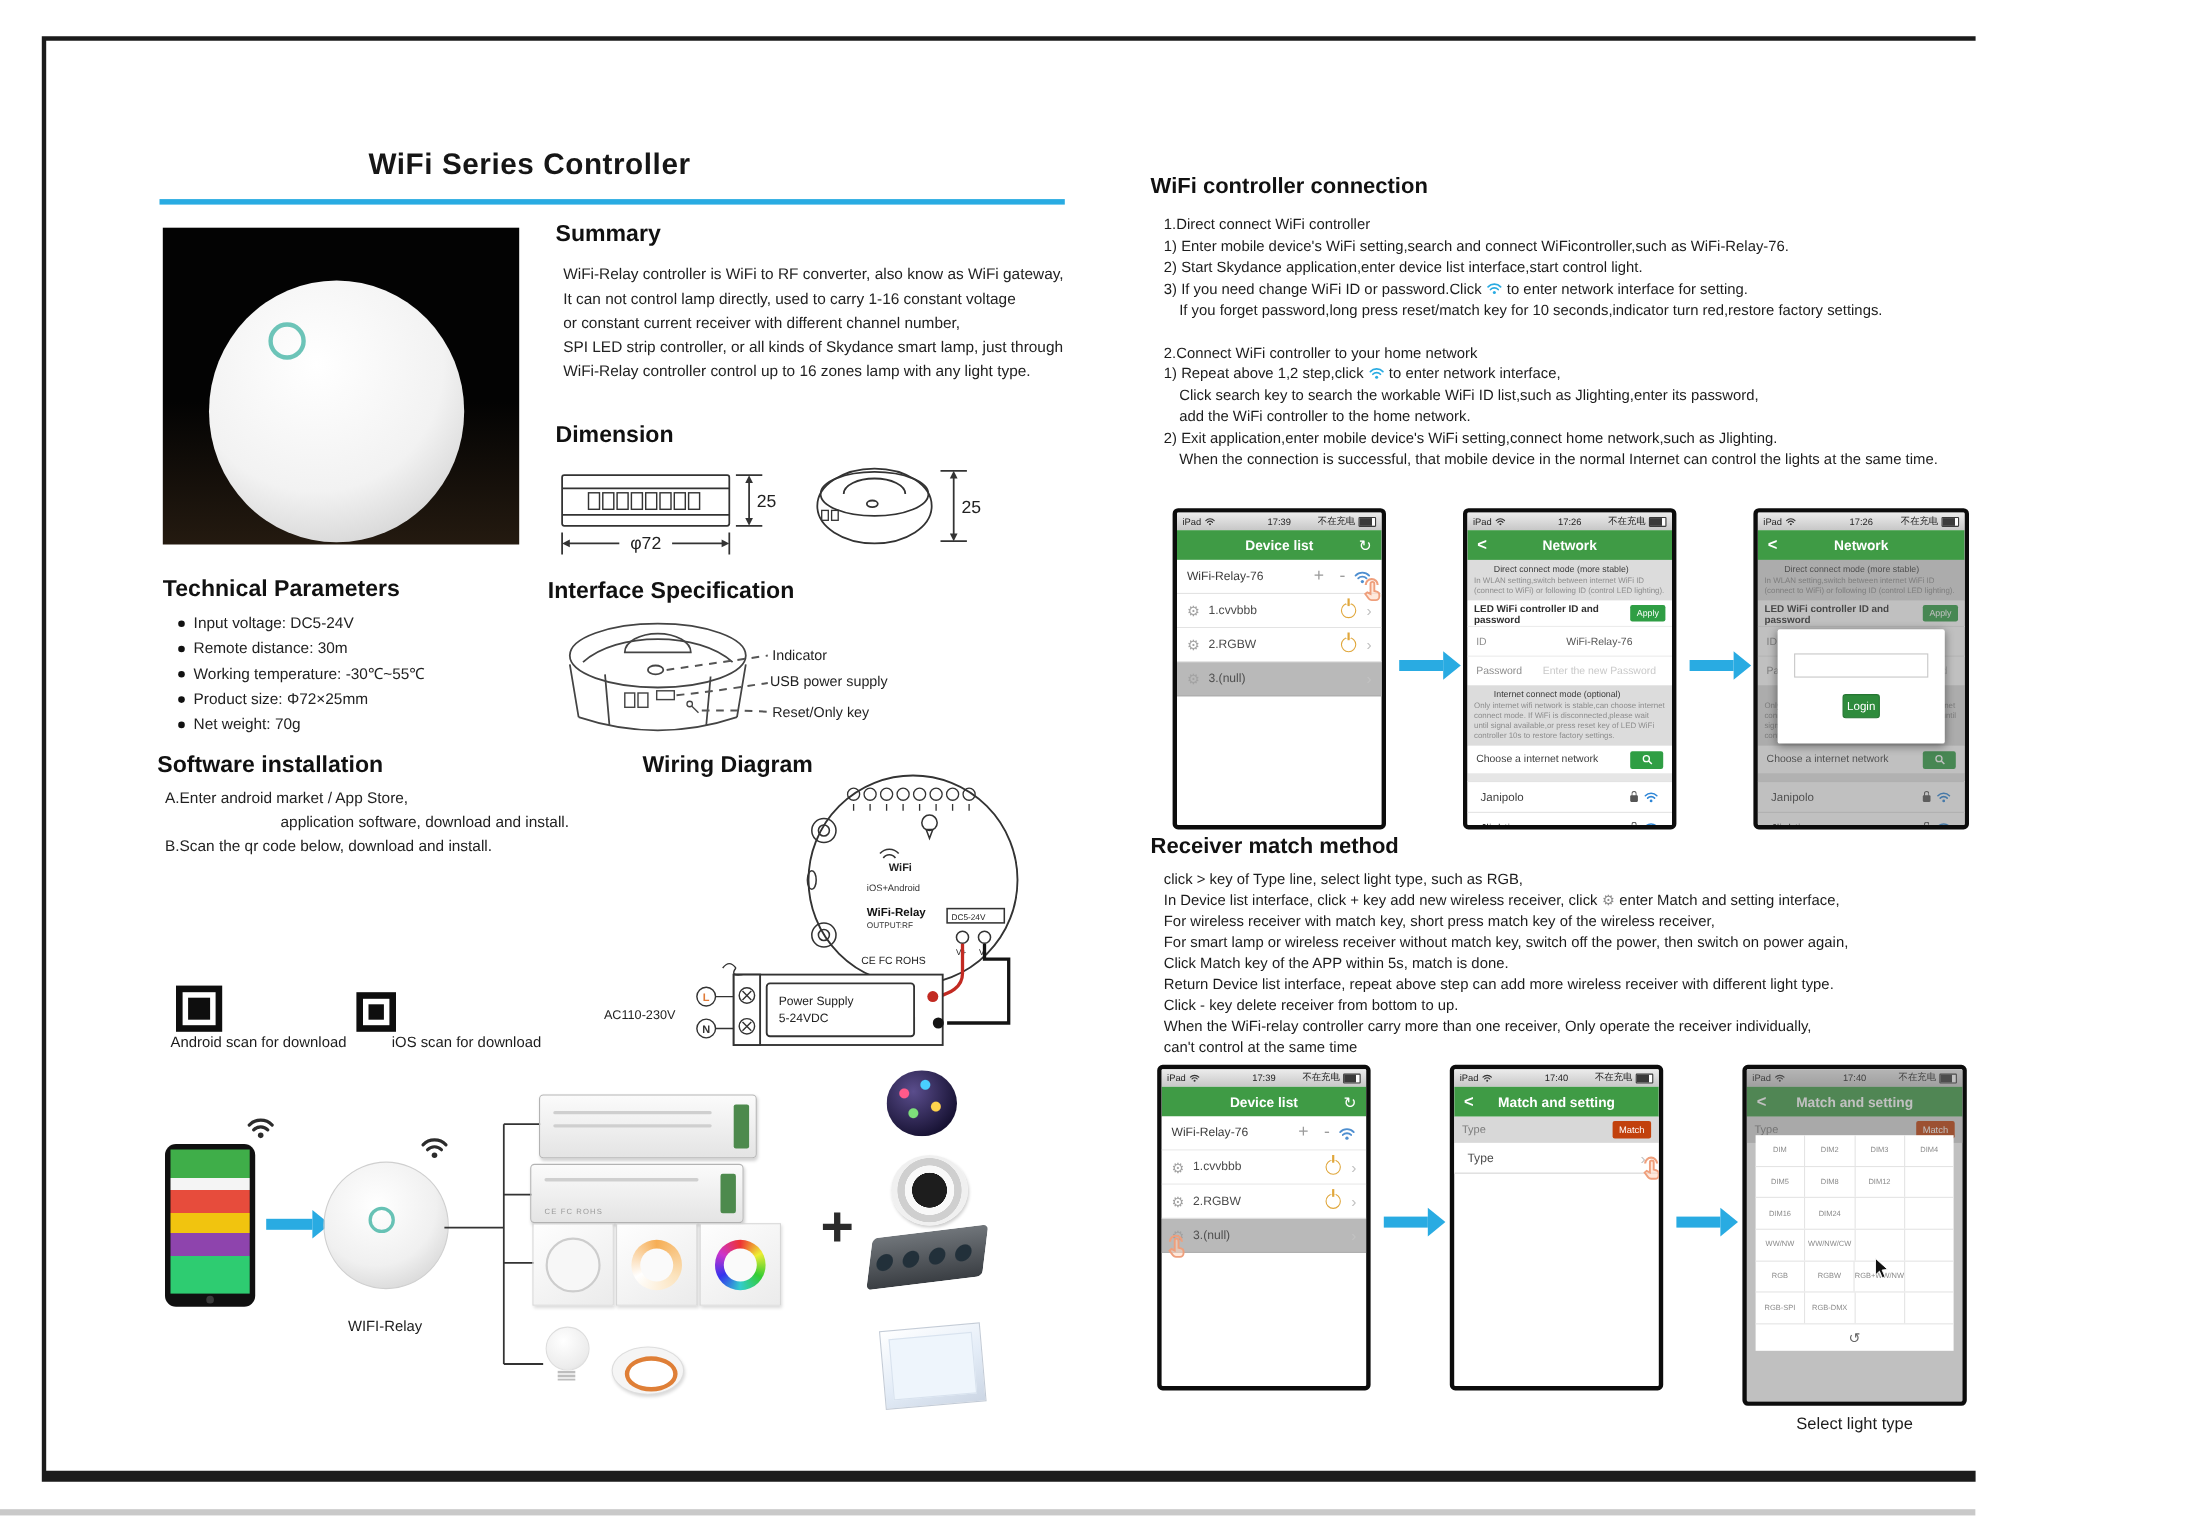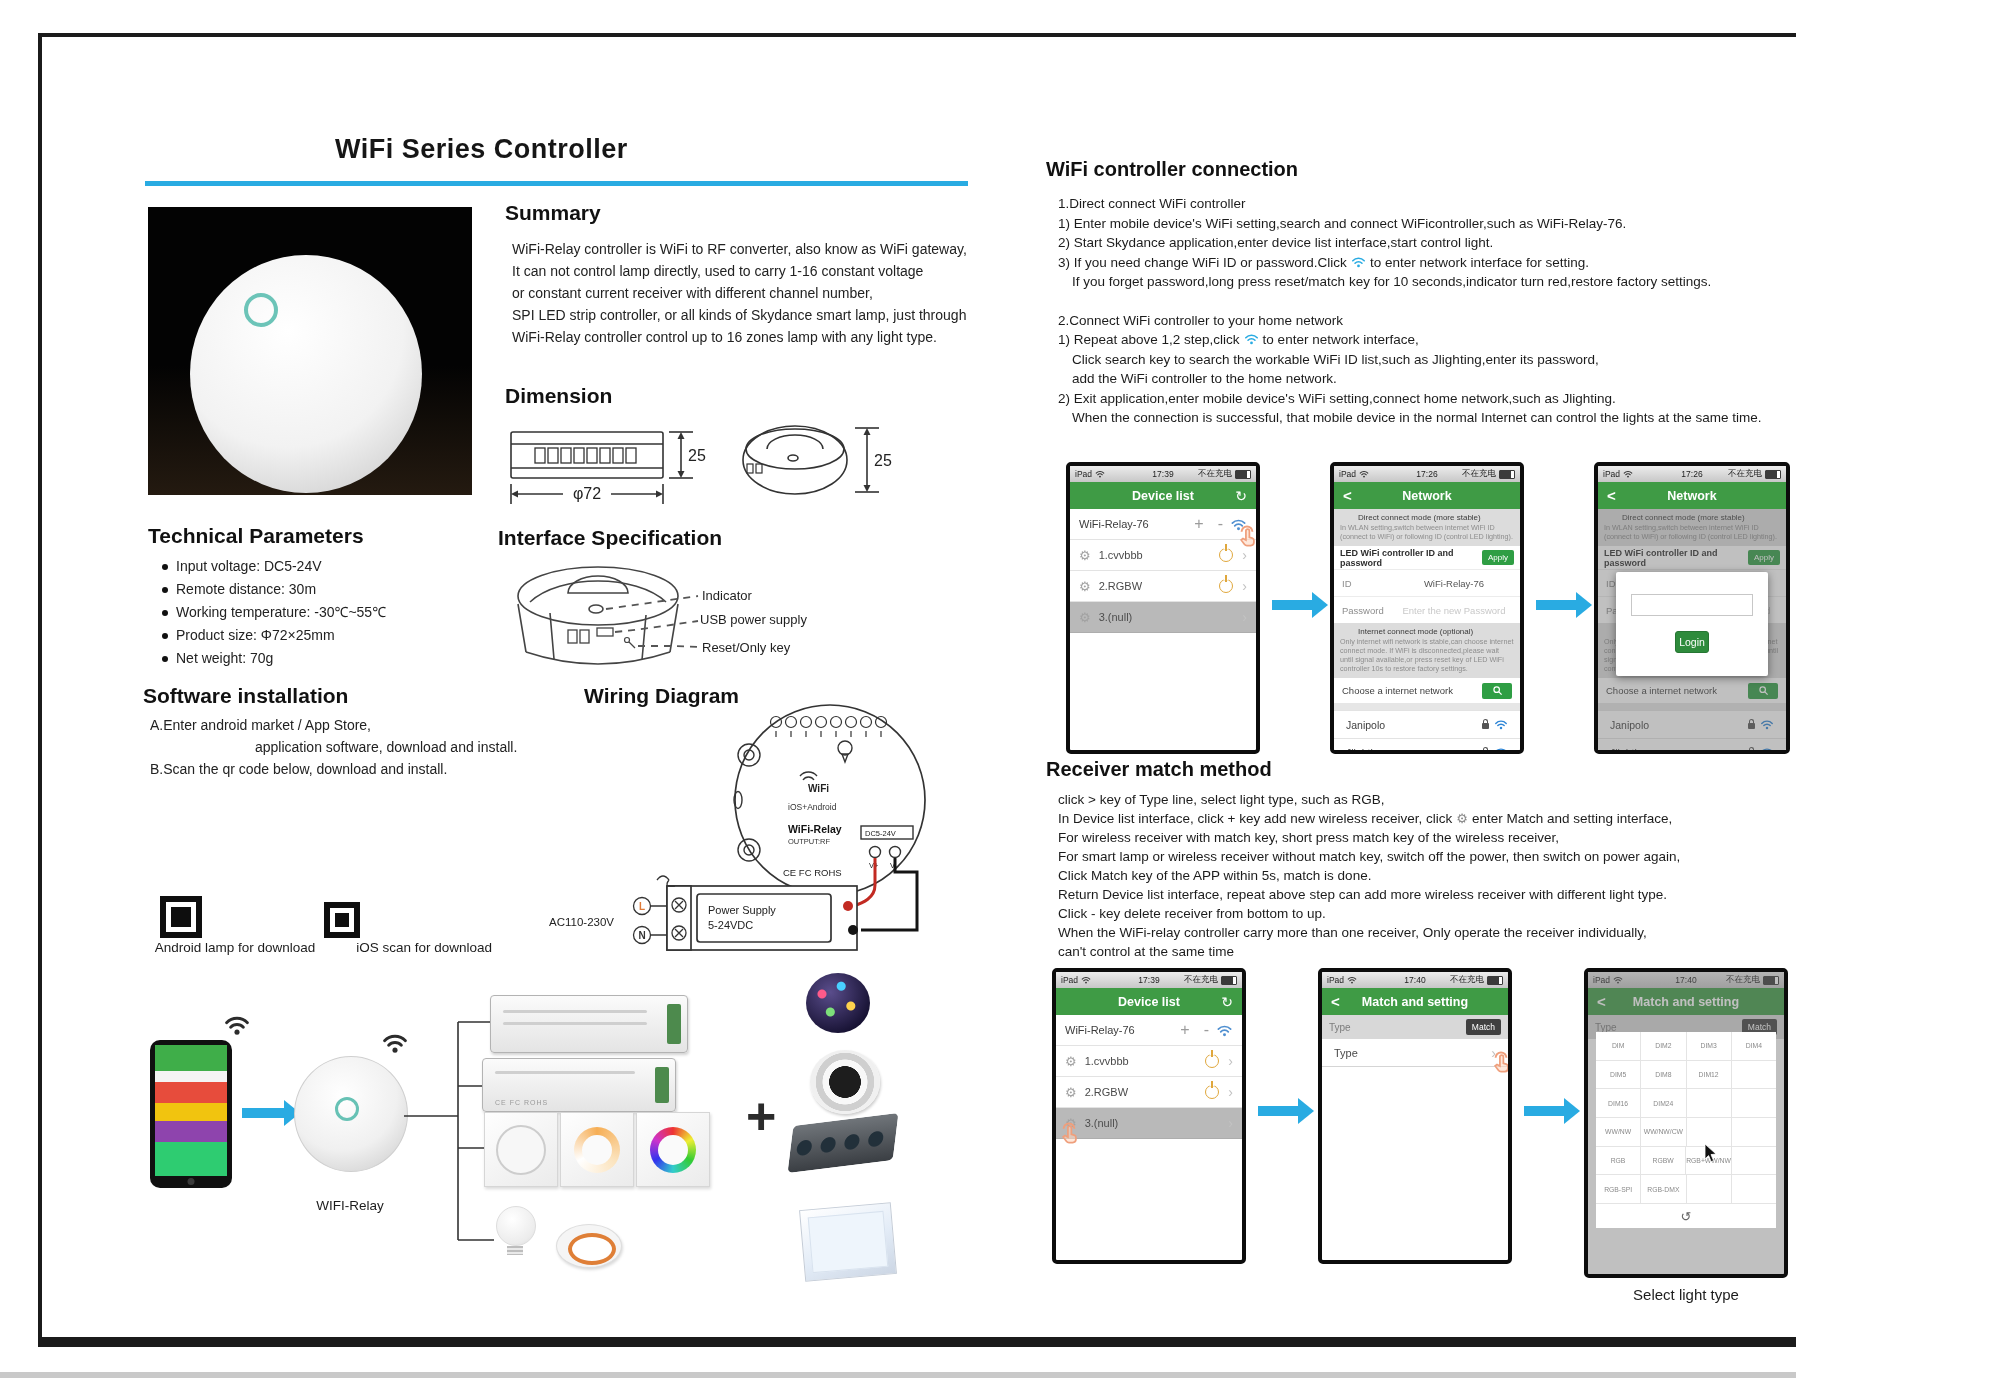--- a/index.html
+++ b/index.html
@@ -82,21 +82,21 @@
   .lock{width:7px;height:6px;background:#555;border-radius:1px;position:relative;margin-top:3px;}
   .lock::before{content:"";position:absolute;left:1px;top:-4px;width:3px;height:4px;border:1.4px solid #555;border-bottom:none;border-radius:4px 4px 0 0;}
   .wnet{width:14px;height:11px;color:#2f86d6;}
   .dimlayer{position:absolute;left:0;right:0;top:0;bottom:0;background:rgba(105,105,105,.42);z-index:4;}
   .modal{position:absolute;left:18px;right:18px;top:106px;height:104px;background:#fff;border-radius:2px;
     box-shadow:0 2px 9px rgba(0,0,0,.45);display:flex;flex-direction:column;align-items:center;z-index:5;}
   .modal .min{margin-top:22px;width:120px;height:20px;border:1px solid #c7c7c7;background:#fff;}
   .btn-login{margin-top:15px;background:#2e8b3c;color:#fff;font-size:10.5px;padding:4px 3px;border-radius:3px;border:1px solid #267633;}
   
   .type-bar{height:24px;background:#d8d8d8;display:flex;align-items:center;padding:0 7px;font-size:10px;color:#7c7c7c;}
-  .btn-match{margin-left:auto;background:#404040;color:#fff;font-size:8.5px;padding:3px 6px;border-radius:2px;}
+  .btn-match{margin-left:auto;background:#c2410c;color:#fff;font-size:8.5px;padding:3px 6px;border-radius:2px;}
   .type-row{height:27px;display:flex;align-items:center;padding:0 12px;font-size:11px;color:#4a4a4a;border-bottom:1px solid #d5d5d5;position:relative;background:#fff;}
   .grid-modal{position:absolute;left:8px;right:8px;top:60px;height:196px;background:#fff;display:flex;flex-direction:column;z-index:5;}
   .grow{flex:1;display:flex;border-bottom:1px solid #e4e4e4;}
   .gcell{flex:1;display:flex;align-items:center;justify-content:center;font-size:6.8px;color:#8a8a8a;border-right:1px solid #e4e4e4;text-align:center;}
   .gcell:last-child{border-right:none;}
   .gfoot{height:24px;display:flex;align-items:center;justify-content:center;font-size:13px;color:#666;}
   .cursor-ico{position:absolute;width:16px;height:19px;z-index:6;}
   .select-caption{position:absolute;font-size:15px;color:#1c1c1c;text-align:center;}
   
   .mphone{position:absolute;left:150px;top:1040px;width:82px;height:148px;background:#101010;border-radius:10px;padding:5px 5px 12px;box-sizing:border-box;}
@@ -269,21 +269,21 @@
   <span class="abs" style="left:702px;top:640px;font-size:13px;">Reset/Only key</span>
 
   <div class="h1" style="left:143px;top:684px;">Software installation</div>
   <div class="abs body-text" style="left:150px;top:714px;">
     <div class="ln">A.Enter android market / App Store,</div>
     <div class="ln" style="padding-left:105px;">application software, download and install.</div>
     <div class="ln">B.Scan the qr code below, download and install.</div>
   </div>
 
   <div class="qr" style="left:160px;top:896px;width:42px;height:42px;"></div>
-  <div class="qr-caption" style="left:130px;top:940px;width:210px;">Android lamp for download</div>
+  <div class="qr-caption" style="left:130px;top:940px;width:210px;">Android scan for download</div>
   <div class="qr" style="left:324px;top:902px;width:36px;height:36px;"></div>
   <div class="qr-caption" style="left:302px;top:940px;width:190px;text-align:right;">iOS scan for download</div>
 
   <div class="h1" style="left:584px;top:684px;">Wiring Diagram</div>
   <svg class="abs" style="left:545px;top:700px;" width="430" height="300">
     <g stroke="#333" fill="#fff" stroke-width="1.7">
       <circle cx="285" cy="100" r="95"></circle>
       <g stroke-width="1.2" fill="none">
         <circle cx="231" cy="22" r="5.5"></circle>
           <circle cx="246" cy="22" r="5.5"></circle>

